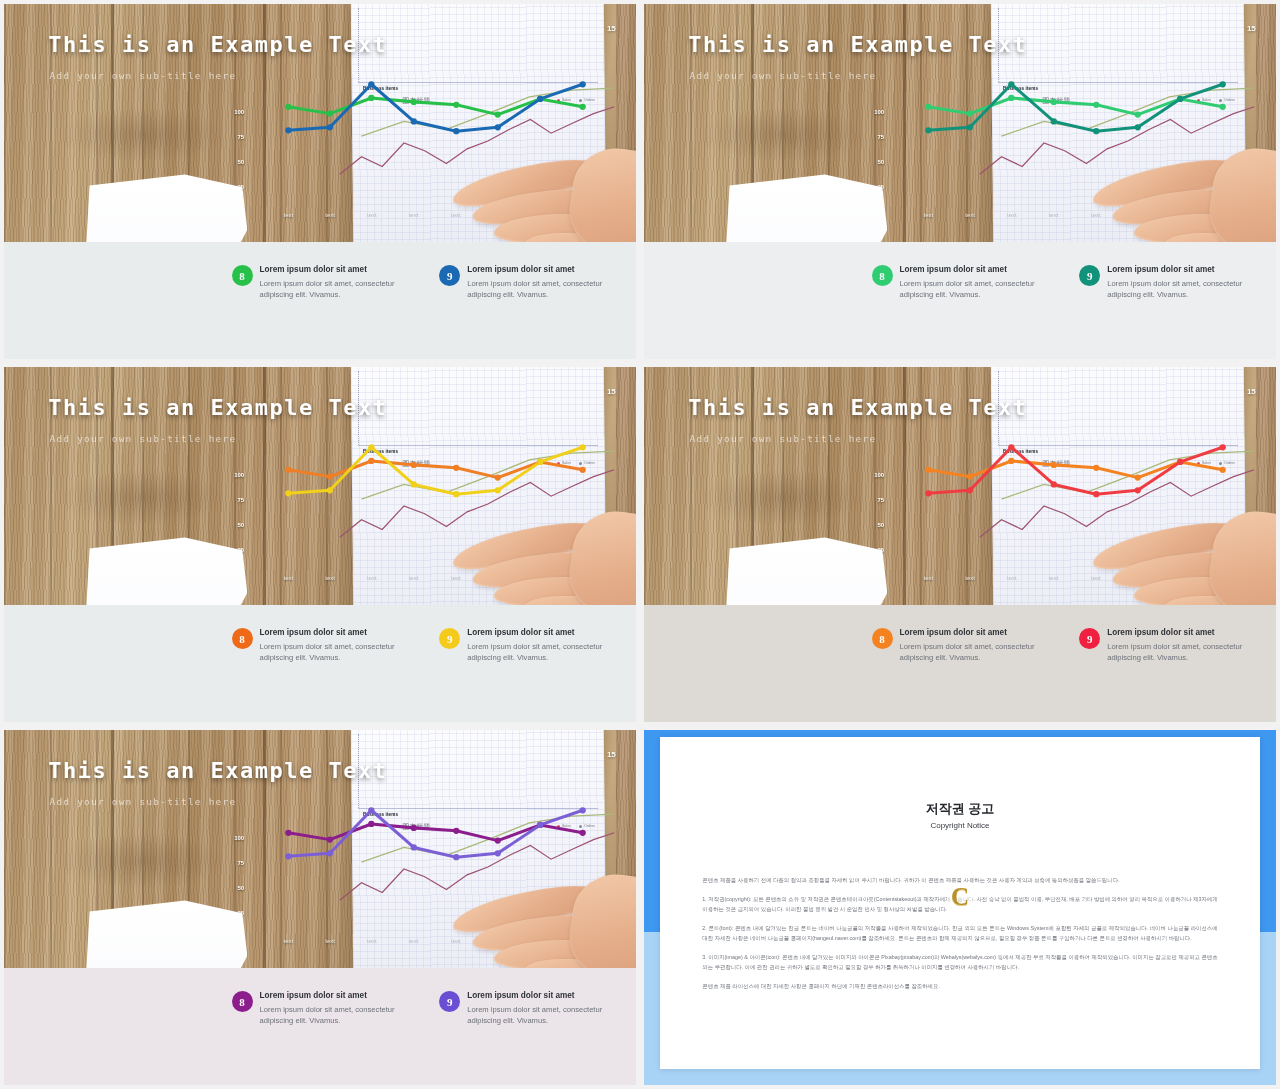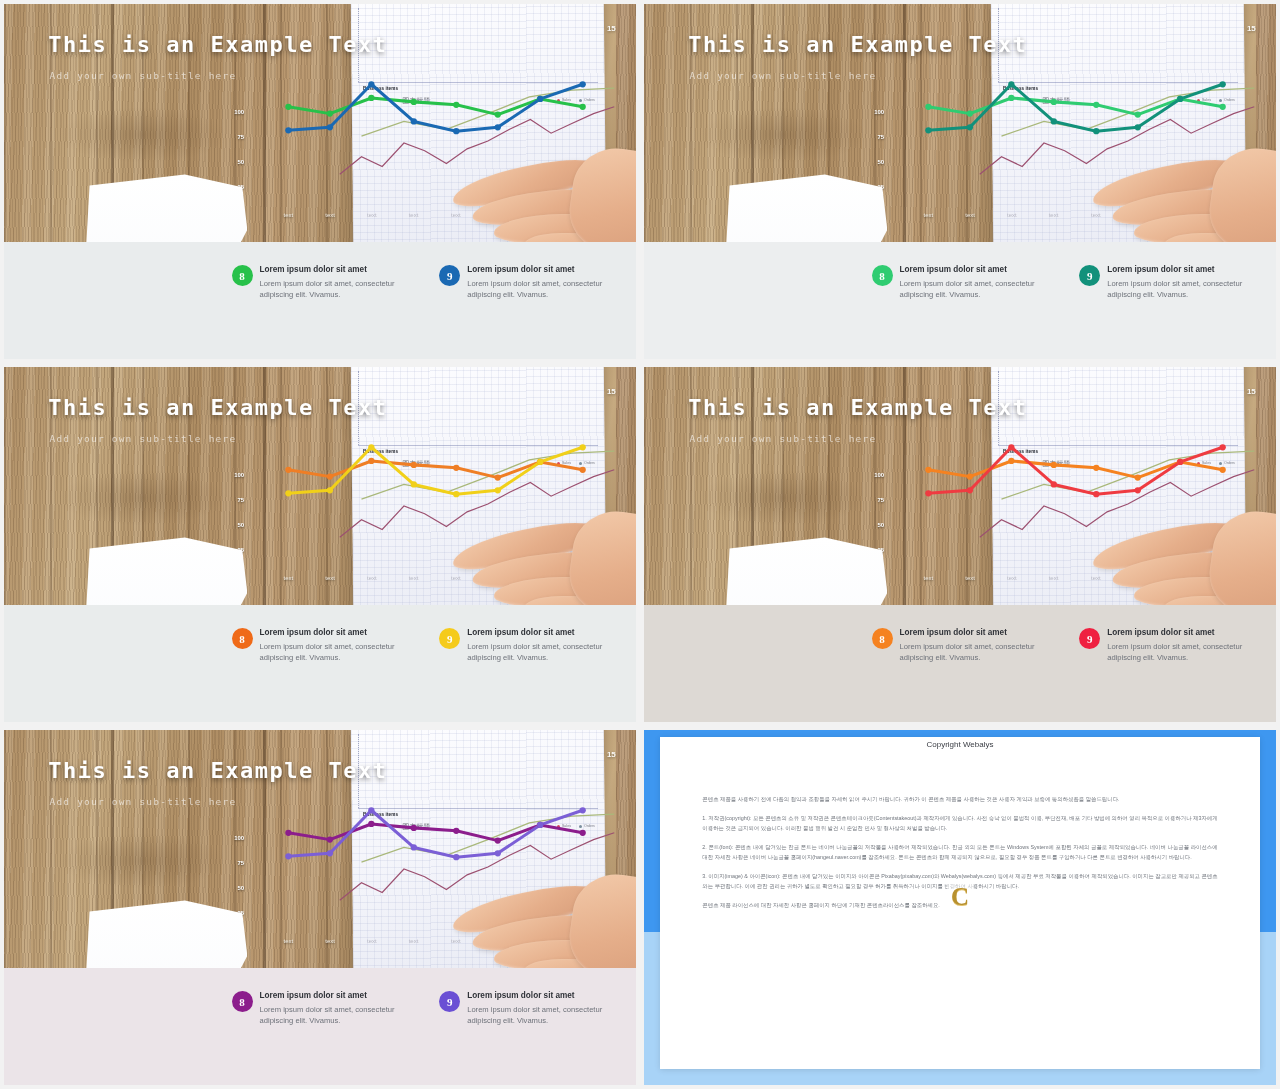--- a/index.html
+++ b/index.html
@@ -1329,21 +1329,22 @@
           </div>
         </div>
       </div>
     </div>
     </div>
 
   <div class="cell">
     <div class="cr-slide">
       <div class="cr-band"></div>
       <div class="cr-page">
-        <div class="cr-sub">Copyright Webalys</div>
+        <div class="cr-title">저작권 공고</div>
+        <div class="cr-sub">Copyright Notice</div>
         <div class="cr-body">
           <div class="cr-p">콘텐츠 제품을 사용하기 전에 다음의 협약과 조항들을 자세히 읽어 주시기 바랍니다. 귀하가 이 콘텐츠 제품을 사용하는 것은 사용자 계약과 보증에 동의하셨음을 말씀드립니다.</div>
           <div class="cr-p">1. 저작권(copyright): 모든 콘텐츠의 소유 및 저작권은 콘텐츠테이크아웃(Contentstakeout)과 제작자에게 있습니다. 사전 승낙 없이 불법적 이용, 무단전재, 배포 기타 방법에 의하여 영리 목적으로 이용하거나 제3자에게 이용하는 것은 금지되어 있습니다. 이러한 불법 행위 발견 시 준엄한 민사 및 형사상의 처벌을 받습니다.</div>
           <div class="cr-p">2. 폰트(font): 콘텐츠 내에 담겨있는 한글 폰트는 네이버 나눔글꼴의 저작물을 사용하여 제작되었습니다. 한글 외의 모든 폰트는 Windows System에 포함된 자체의 글꼴로 제작되었습니다. 네이버 나눔글꼴 라이선스에 대한 자세한 사항은 네이버 나눔글꼴 홈페이지(hangeul.naver.com)를 참조하세요. 폰트는 콘텐츠와 함께 제공되지 않으므로, 필요할 경우 정품 폰트를 구입하거나 다른 폰트로 변경하여 사용하시기 바랍니다.</div>
           <div class="cr-p">3. 이미지(image) &amp; 아이콘(icon): 콘텐츠 내에 담겨있는 이미지와 아이콘은 Pixabay(pixabay.com)와 Webalys(webalys.com) 등에서 제공한 무료 저작물을 이용하여 제작되었습니다. 이미지는 참고로만 제공되고 콘텐츠와는 무관합니다. 이에 관한 권리는 귀하가 별도로 확인하고 필요할 경우 허가를 취득하거나 이미지를 변경하여 사용하시기 바랍니다.</div>
           <div class="cr-p">콘텐츠 제품 라이선스에 대한 자세한 사항은 홈페이지 하단에 기재한 콘텐츠라이선스를 참조하세요.</div>
         </div>
         <div class="cr-logo">C</div>
       </div>
     </div>

